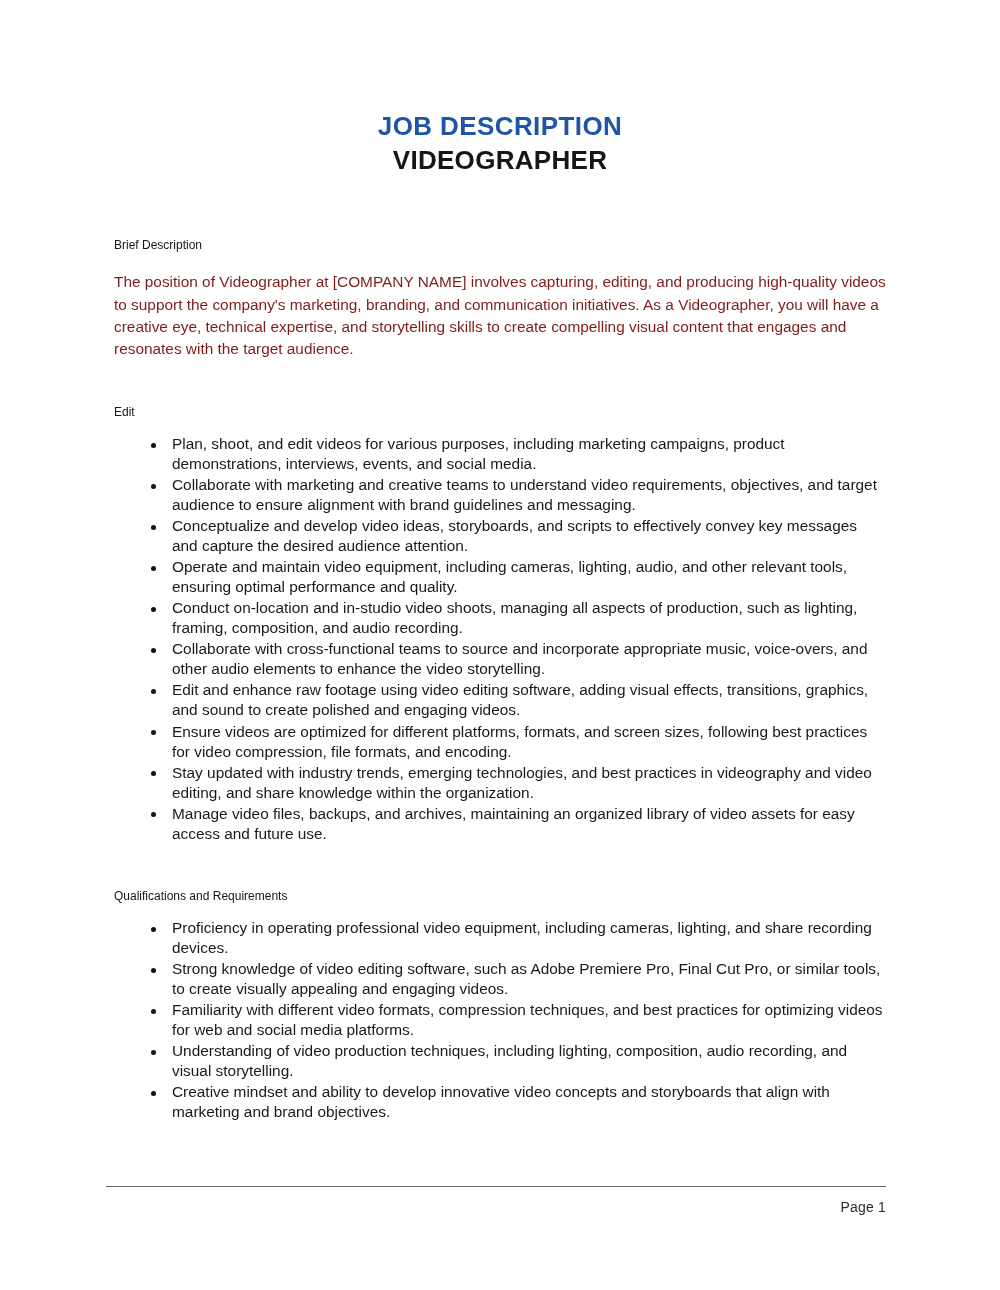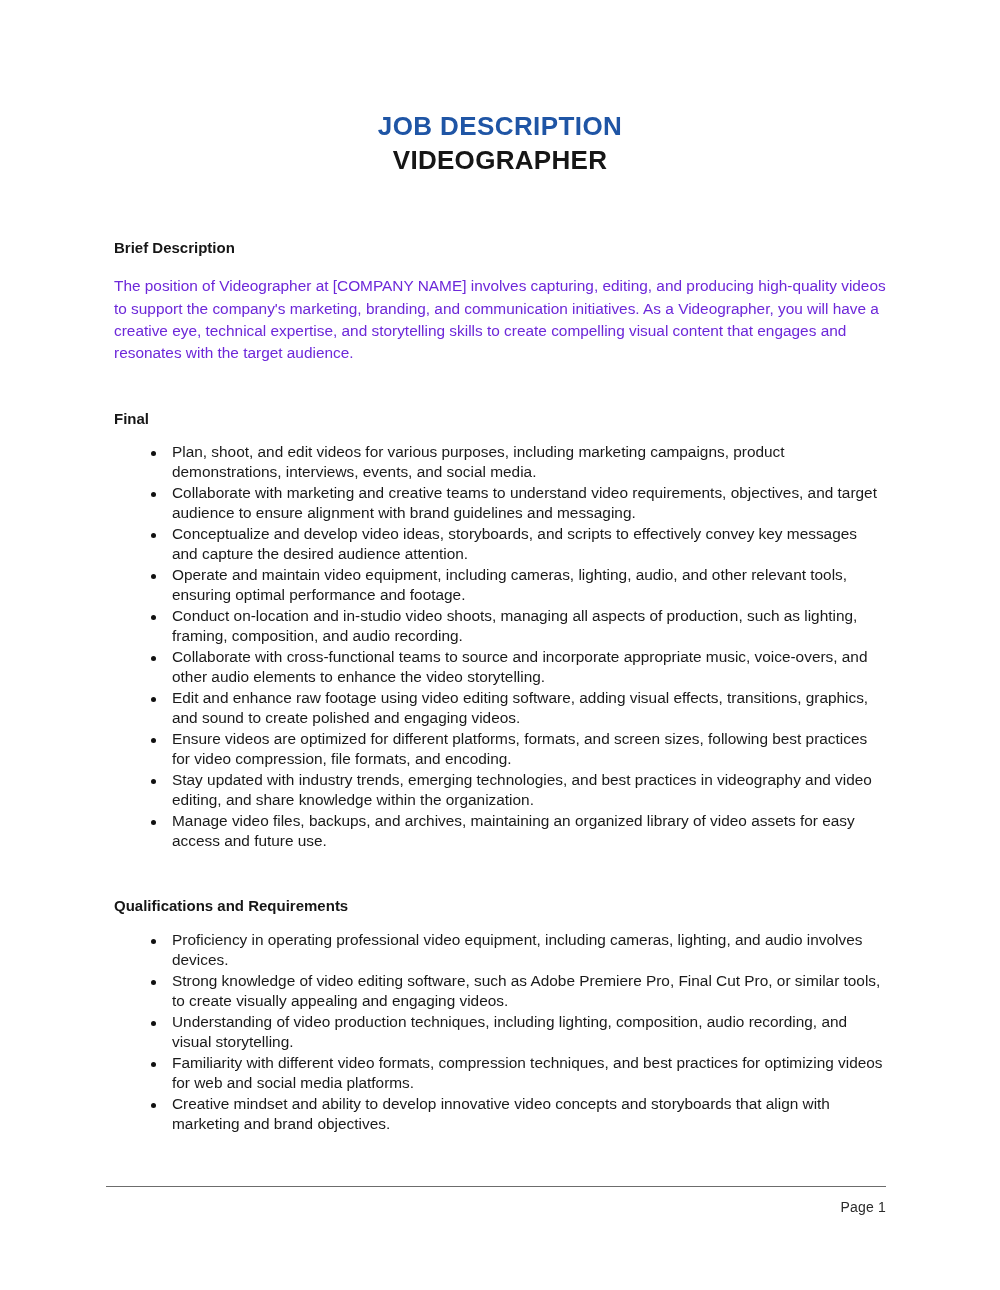--- a/index.html
+++ b/index.html
@@ -48,34 +48,34 @@
 
   
   .content {
     margin: 0 114px 0 114px;
   }
 
   .section {
     margin: 0;
   }
   .section-heading {
-    font-size: 15px;
-    font-weight: bold;
+    font-size: 12px;
+    font-weight: normal;
     color: #161616;
     margin: 0;
     line-height: 1.3;
   }
   .brief-section { padding-top: 62px; }
   .tasks-section { padding-top: 44px; }
   .quals-section { padding-top: 44px; }
 
   .paragraph {
     font-size: 15.4px;
     line-height: 1.45;
-    color: #6d28d9;
+    color: #7f1d1d;
     margin: 0;
     padding-top: 18px;
     text-align: left;
   }
 
   ul.bullets {
     list-style: none;
     margin: 0;
     padding: 14px 0 0 0;
   }
@@ -133,37 +133,37 @@
   </div>
 
   <div class="content">
 
     <div class="section brief-section">
       <div class="section-heading">Brief Description</div>
       <p class="paragraph">The position of Videographer at [COMPANY NAME] involves capturing, editing, and producing high-quality videos to support the company's marketing, branding, and communication initiatives. As a Videographer, you will have a creative eye, technical expertise, and storytelling skills to create compelling visual content that engages and resonates with the target audience.</p>
     </div>
 
     <div class="section tasks-section">
-      <div class="section-heading">Final</div>
+      <div class="section-heading">Edit</div>
       <ul class="bullets">
         <li>
             <span class="dot"></span>
             <span class="txt">Plan, shoot, and edit videos for various purposes, including marketing campaigns, product demonstrations, interviews, events, and social media.</span>
           </li>
         <li>
             <span class="dot"></span>
             <span class="txt">Collaborate with marketing and creative teams to understand video requirements, objectives, and target audience to ensure alignment with brand guidelines and messaging.</span>
           </li>
         <li>
             <span class="dot"></span>
             <span class="txt">Conceptualize and develop video ideas, storyboards, and scripts to effectively convey key messages and capture the desired audience attention.</span>
           </li>
         <li>
             <span class="dot"></span>
-            <span class="txt">Operate and maintain video equipment, including cameras, lighting, audio, and other relevant tools, ensuring optimal performance and footage.</span>
+            <span class="txt">Operate and maintain video equipment, including cameras, lighting, audio, and other relevant tools, ensuring optimal performance and quality.</span>
           </li>
         <li>
             <span class="dot"></span>
             <span class="txt">Conduct on-location and in-studio video shoots, managing all aspects of production, such as lighting, framing, composition, and audio recording.</span>
           </li>
         <li>
             <span class="dot"></span>
             <span class="txt">Collaborate with cross-functional teams to source and incorporate appropriate music, voice-overs, and other audio elements to enhance the video storytelling.</span>
           </li>
         <li>
@@ -183,33 +183,33 @@
             <span class="txt">Manage video files, backups, and archives, maintaining an organized library of video assets for easy access and future use.</span>
           </li>
       </ul>
     </div>
 
     <div class="section quals-section">
       <div class="section-heading">Qualifications and Requirements</div>
       <ul class="bullets">
         <li>
             <span class="dot"></span>
-            <span class="txt">Proficiency in operating professional video equipment, including cameras, lighting, and audio involves devices.</span>
+            <span class="txt">Proficiency in operating professional video equipment, including cameras, lighting, and share recording devices.</span>
           </li>
         <li>
             <span class="dot"></span>
             <span class="txt">Strong knowledge of video editing software, such as Adobe Premiere Pro, Final Cut Pro, or similar tools, to create visually appealing and engaging videos.</span>
           </li>
         <li>
             <span class="dot"></span>
+            <span class="txt">Familiarity with different video formats, compression techniques, and best practices for optimizing videos for web and social media platforms.</span>
+          </li>
+        <li>
+            <span class="dot"></span>
             <span class="txt">Understanding of video production techniques, including lighting, composition, audio recording, and visual storytelling.</span>
-          </li>
-        <li>
-            <span class="dot"></span>
-            <span class="txt">Familiarity with different video formats, compression techniques, and best practices for optimizing videos for web and social media platforms.</span>
           </li>
         <li>
             <span class="dot"></span>
             <span class="txt">Creative mindset and ability to develop innovative video concepts and storyboards that align with marketing and brand objectives.</span>
           </li>
       </ul>
     </div>
 
   </div>
 

